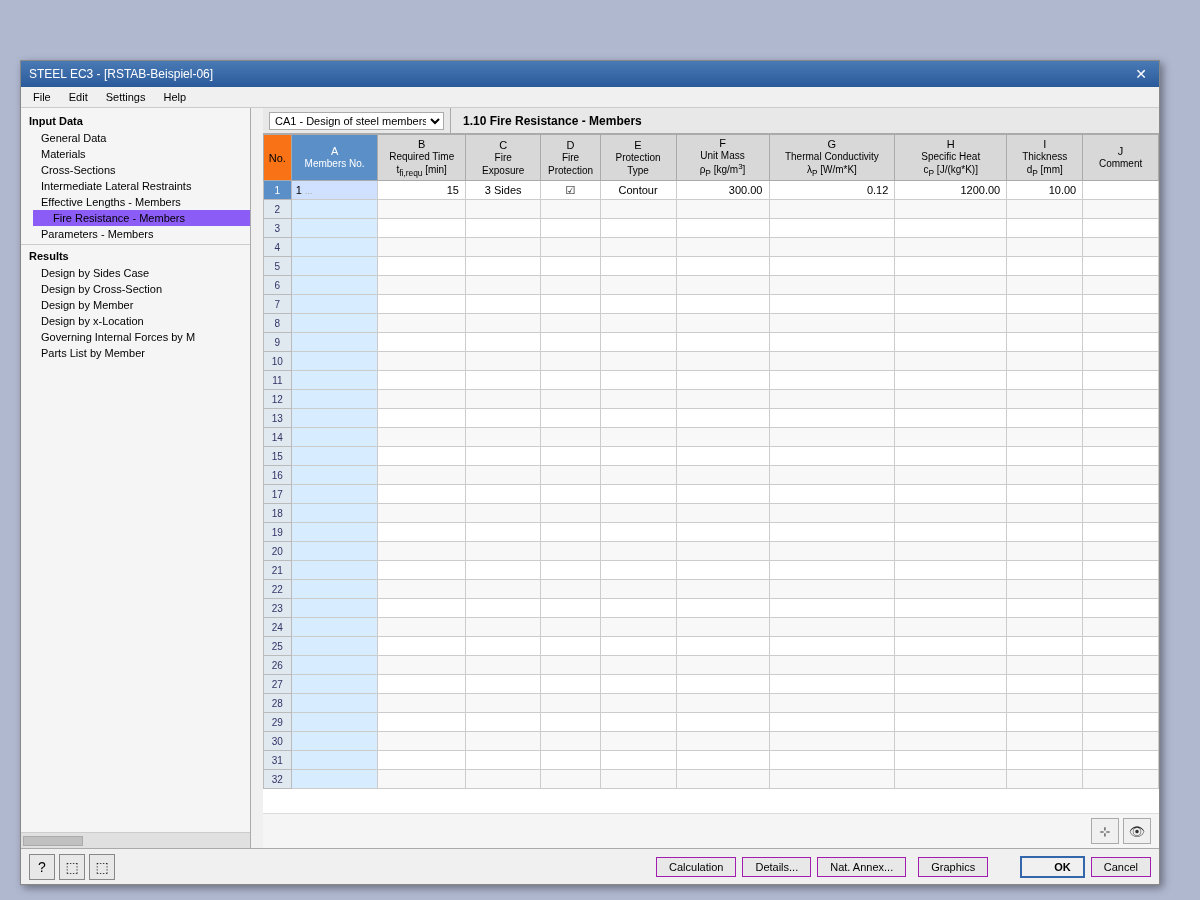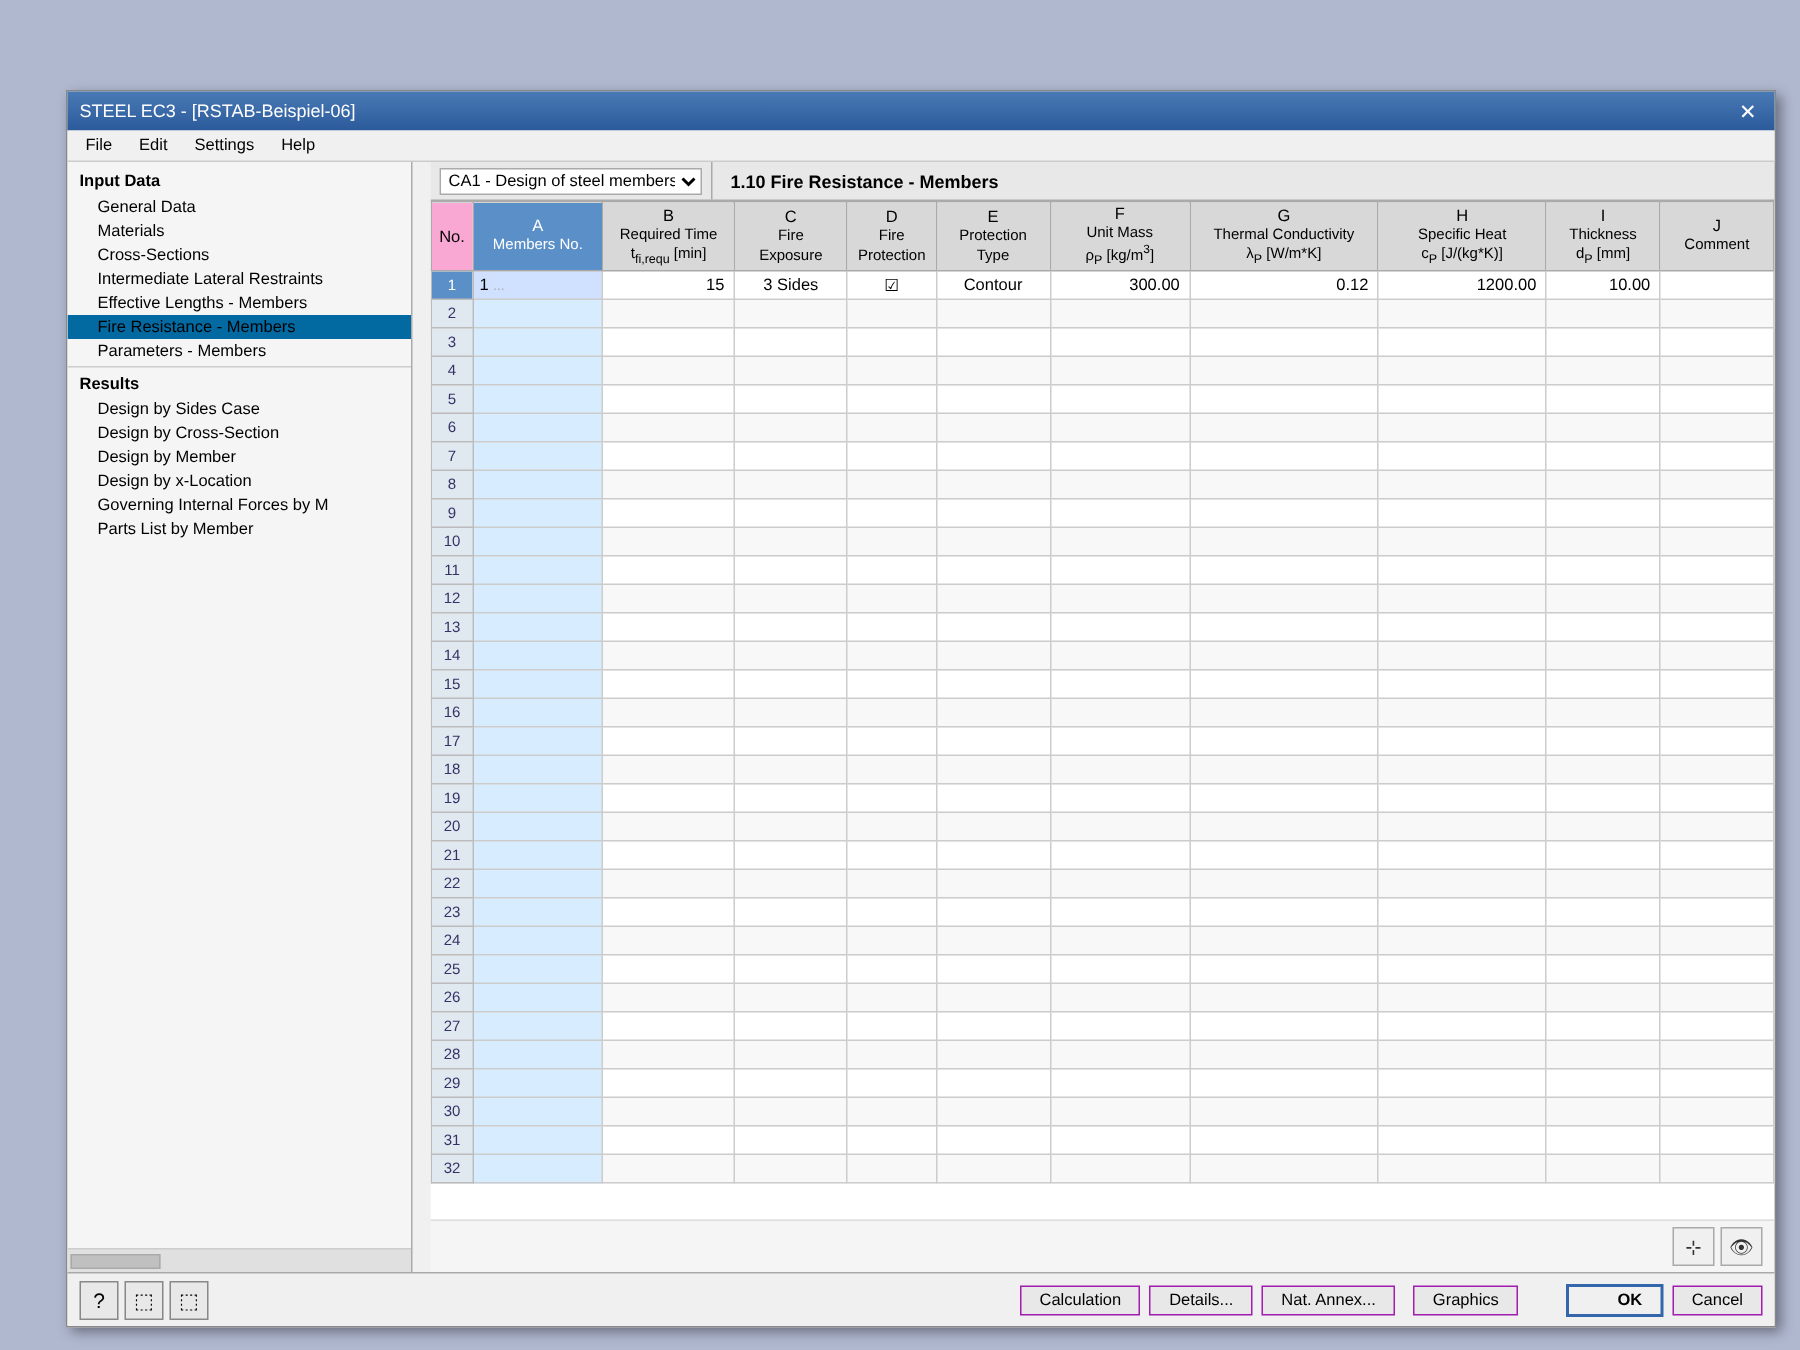--- a/index.html
+++ b/index.html
@@ -5,21 +5,21 @@
     * { box-sizing: border-box; margin: 0; padding: 0; }
     body {
       background: #b0b8d0;
       font-family: 'Segoe UI', Tahoma, Arial, sans-serif;
       font-size: 11px;
       user-select: none;
     }
     .window {
       position: absolute;
       top: 60px;
-      left: 44px;
+      left: 20px;
       width: 1140px;
       background: #f0f0f0;
       border: 1px solid #888;
       box-shadow: 3px 3px 8px rgba(0,0,0,0.4);
     }
     .title-bar {
       background: linear-gradient(to bottom, #4a7ab5, #2a5a9a);
       color: white;
       padding: 4px 8px;
       display: flex;
@@ -69,21 +69,21 @@
     }
     .sidebar-item {
       font-size: 11px;
       padding: 2px 8px 2px 20px;
       cursor: pointer;
       color: #000;
       white-space: nowrap;
       overflow: hidden;
       text-overflow: ellipsis;
     }
-    .sidebar-item.active { background: #0369a1; }
+    .sidebar-item.active { background: #8b5cf6; margin-left: 12px; }
     .sidebar-separator {
       height: 1px;
       background: #ccc;
       margin: 2px 0;
     }
     .right-panel {
       flex: 1;
       display: flex;
       flex-direction: column;
       overflow: hidden;
@@ -246,21 +246,21 @@
         <div style="display:flex;align-items:center;padding:2px 6px;border-right:1px solid #aaa;height:100%;gap:4px;">
           <select style="border:1px solid #aaa;background:white;font-size:11px;padding:1px;width:175px;"><option>CA1 - Design of steel members</option></select>
         </div>
         <div style="padding:4px 12px;font-size:12px;font-weight:bold;">1.10 Fire Resistance - Members</div>
       </div>
 
       <div class="table-container">
         <table>
           <thead>
             <tr>
-              <th style="width:24px;background:#f9a8d4;">No.</th>
+              <th style="width:24px;background:#f97316;">No.</th>
               <th class="col-a" style="width:90px;">A<br><span class="sub-header">Members No.</span></th>
               <th class="col-b" style="width:90px;">B<br><span class="sub-header">Required Time<br>t<sub>fi,requ</sub> [min]</span></th>
               <th class="col-c" style="width:80px;">C<br><span class="sub-header">Fire<br>Exposure</span></th>
               <th class="col-d" style="width:60px;">D<br><span class="sub-header">Fire<br>Protection</span></th>
               <th class="col-e" style="width:80px;">E<br><span class="sub-header">Protection<br>Type</span></th>
               <th class="col-f" style="width:100px;">F<br><span class="sub-header">Unit Mass<br>ρ<sub>P</sub> [kg/m<sup>3</sup>]</span></th>
               <th class="col-g" style="width:130px;">G<br><span class="sub-header">Thermal Conductivity<br>λ<sub>P</sub> [W/m*K]</span></th>
               <th class="col-h" style="width:120px;">H<br><span class="sub-header">Specific Heat<br>c<sub>P</sub> [J/(kg*K)]</span></th>
               <th class="col-i" style="width:80px;">I<br><span class="sub-header">Thickness<br>d<sub>P</sub> [mm]</span></th>
               <th class="col-j" style="width:80px;">J<br><span class="sub-header">Comment</span></th>

